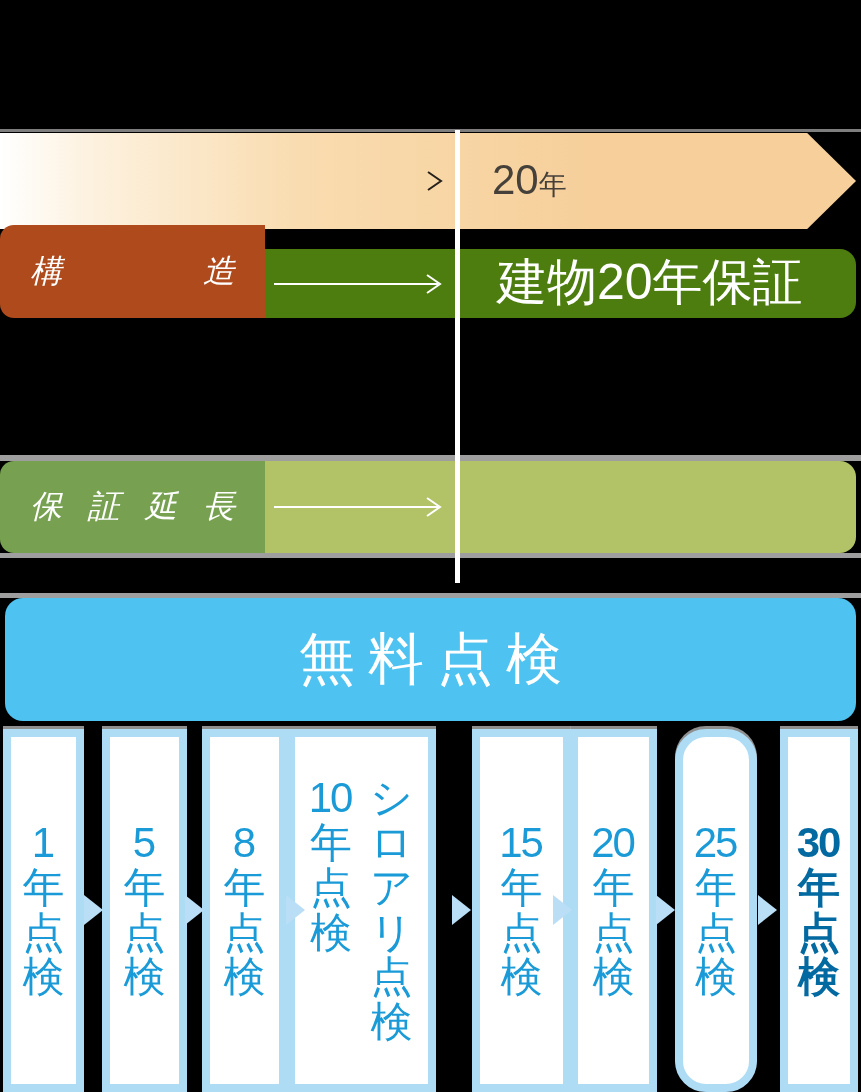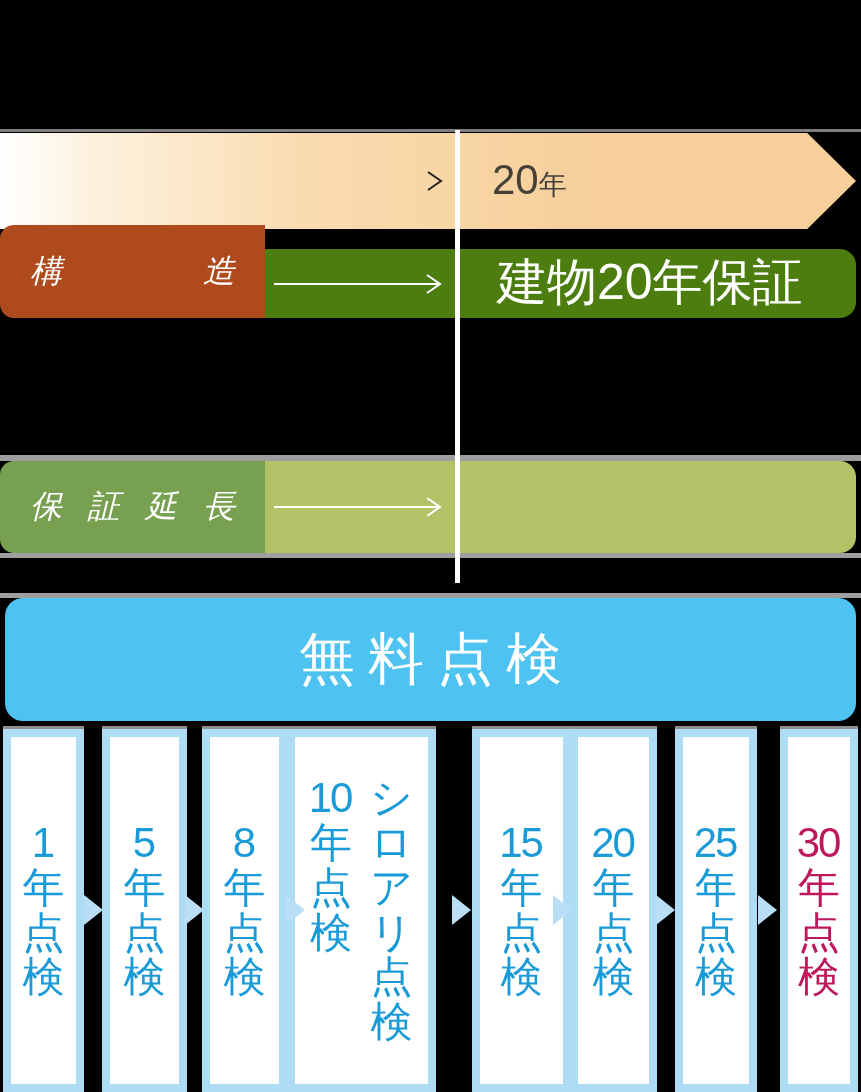--- a/index.html
+++ b/index.html
@@ -190,33 +190,33 @@
       <div class="card c6" style="border-color: rgb(174, 220, 245);">
         <div class="card-cols">
           <div class="col" style="color: rgb(26, 155, 215);">
             <div class="tok digits">20</div>
             <div class="tok">年</div>
             <div class="tok">点</div>
             <div class="tok">検</div>
           </div>
         </div>
       </div>
-      <div class="card c7" style="border-color: rgb(174, 220, 245);">
+      <div class="card c7" style="border-color: rgb(174, 220, 245); border-radius: 31px;">
         <div class="card-cols">
           <div class="col" style="color: rgb(26, 155, 215);">
             <div class="tok digits">25</div>
             <div class="tok">年</div>
             <div class="tok">点</div>
             <div class="tok">検</div>
           </div>
         </div>
       </div>
       <div class="card c8" style="border-color: rgb(174, 220, 245);">
         <div class="card-cols">
-          <div class="col" style="color: #be185d;">
+          <div class="col" style="color: #0369a1; font-weight: bold;">
             <div class="tok digits">30</div>
             <div class="tok">年</div>
             <div class="tok">点</div>
             <div class="tok">検</div>
           </div>
         </div>
       </div>
     </div>
 
 </div>

